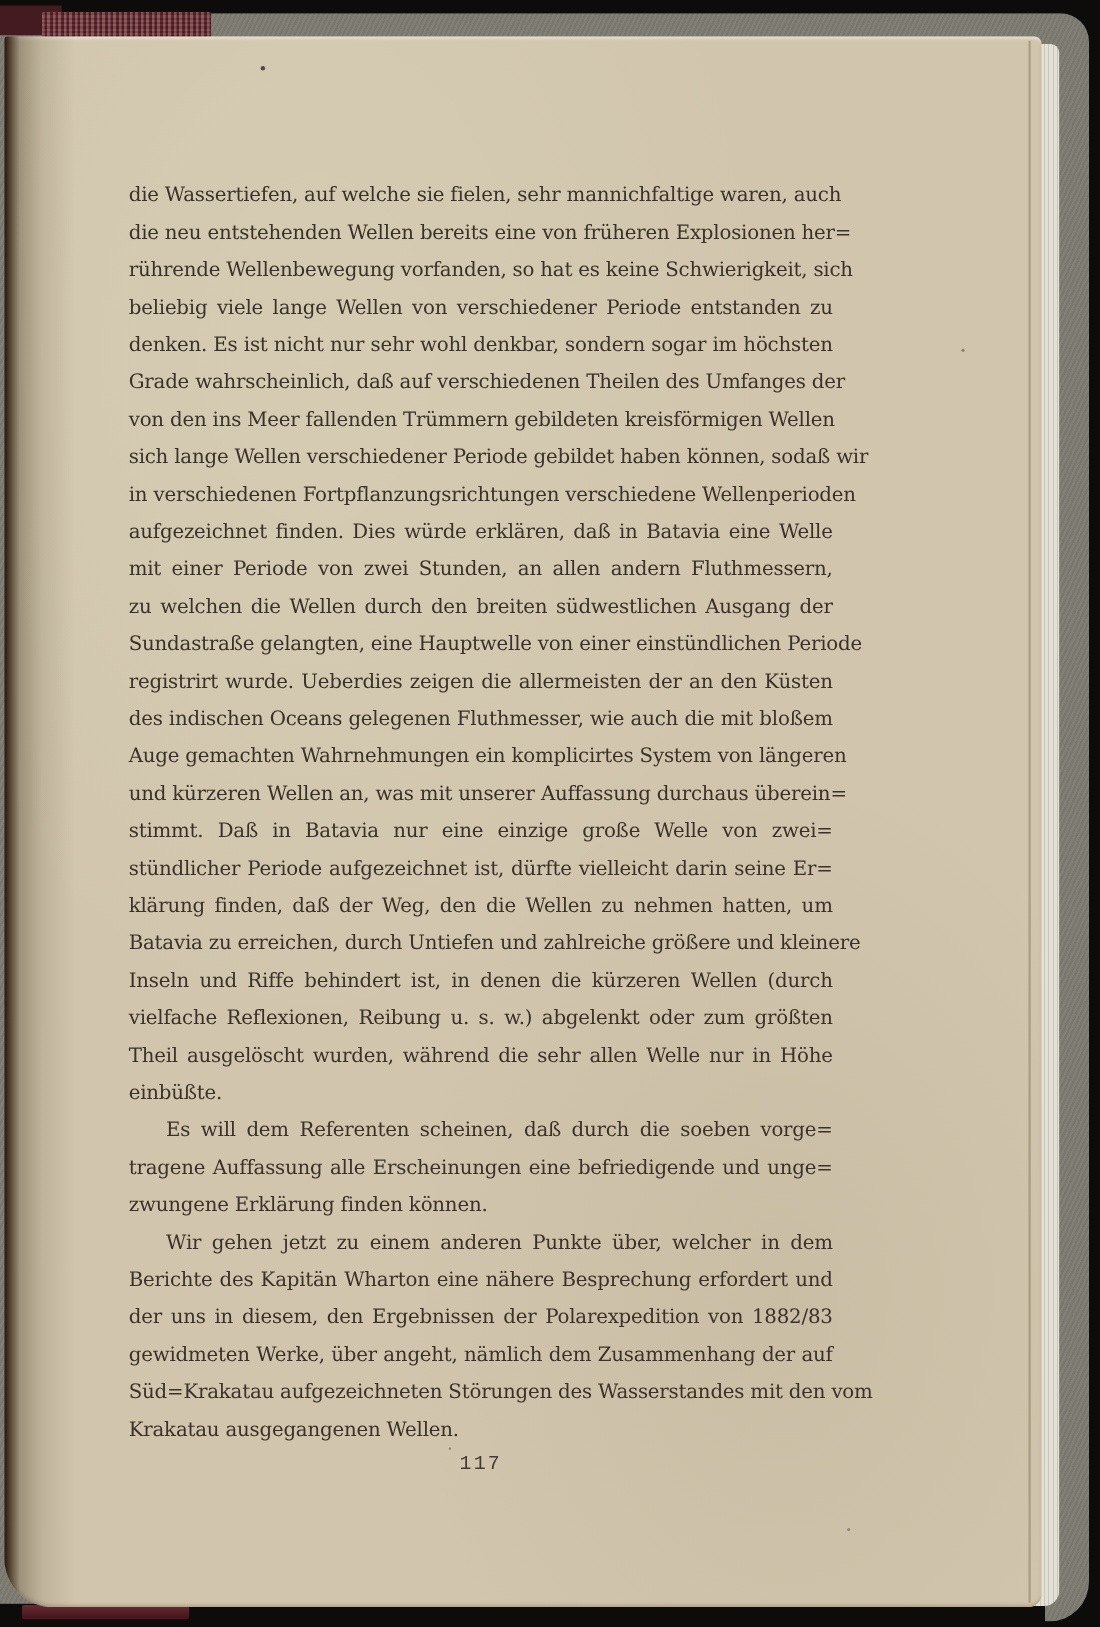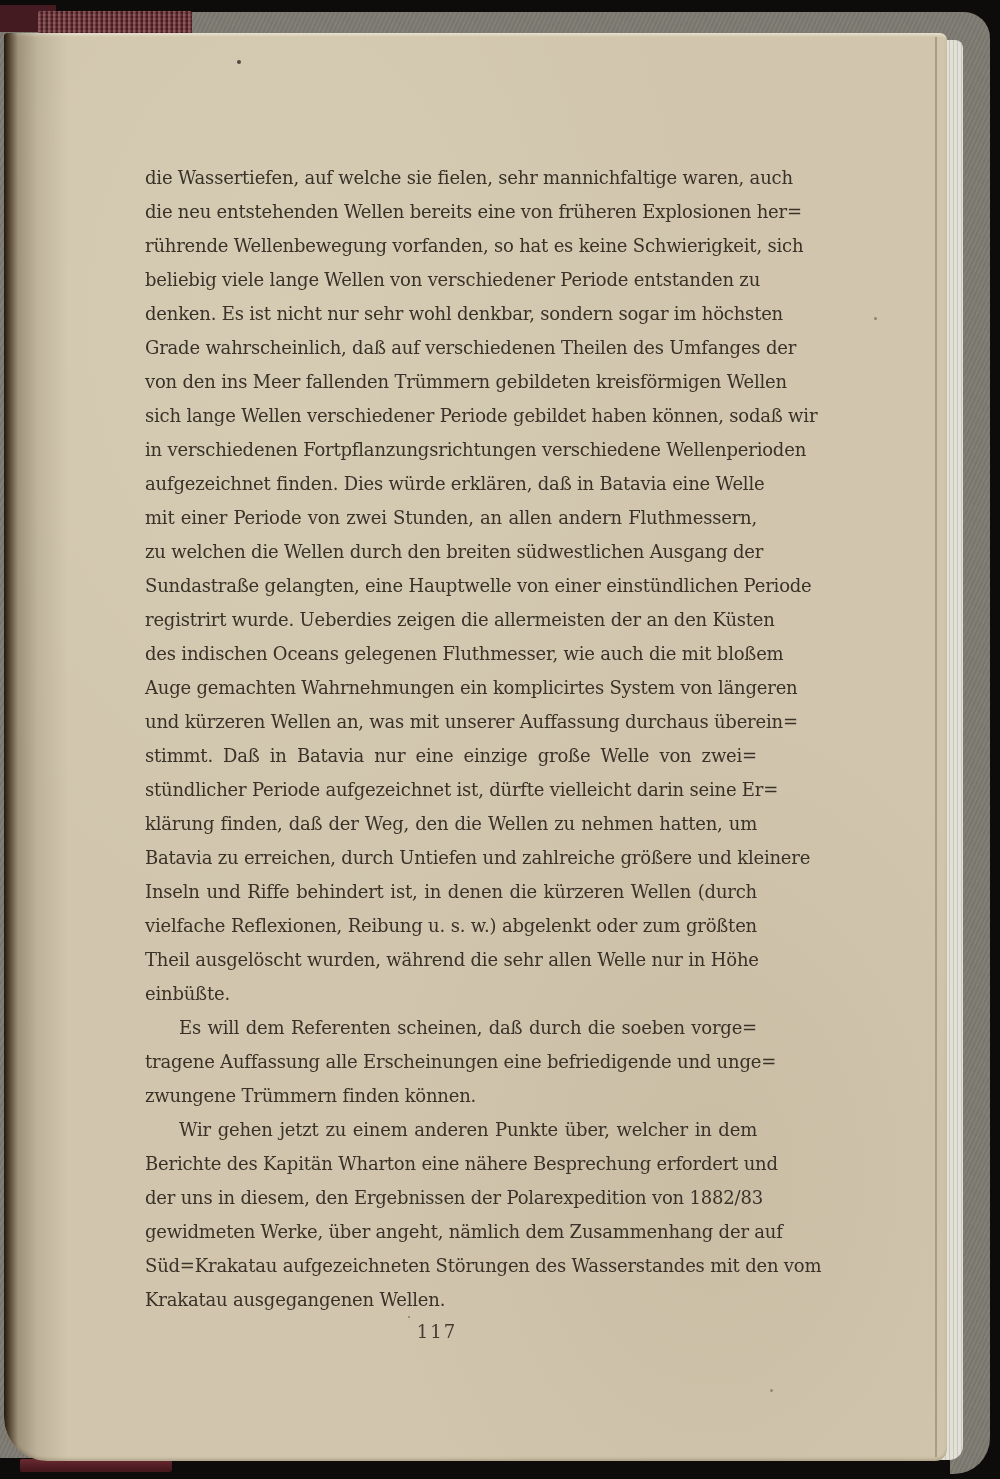--- a/index.html
+++ b/index.html
@@ -100,32 +100,32 @@
     color: #3a3128;
     font-size: 18px;
     letter-spacing: -0.2px;
   }
   .line {
     height: 34px;
     line-height: 34px;
     white-space: nowrap;
     text-align: justify;
     text-align-last: justify;
-    margin-left: 28px;
   }
   .line.last { text-align: center; text-align-last: left; }
   .line.indent { padding-left: 34px; }
   .pagenum {
     position: absolute;
     left: 113px; top: 1288px;
     width: 640px;
     text-align: center;
     color: #453c31;
     font-size: 18px;
     letter-spacing: 2px;
+    font-family: Liberation Mono, monospace;
   }
   .speck {
     position: absolute;
     background: #3b332b;
     border-radius: 50%;
     pointer-events: none;
   }
 </style>
 </head>
 <body>
@@ -166,21 +166,21 @@
           <div class="line">klärung finden, daß der Weg, den die Wellen zu nehmen hatten, um</div>
           <div class="line">Batavia zu erreichen, durch Untiefen und zahlreiche größere und kleinere</div>
           <div class="line">Inseln und Riffe behindert ist, in denen die kürzeren Wellen (durch</div>
           <div class="line">vielfache Reflexionen, Reibung u. s. w.) abgelenkt oder zum größten</div>
           <div class="line">Theil ausgelöscht wurden, während die sehr allen Welle nur in Höhe</div>
           <div class="line last">einbüßte.</div>
         </div>
         <div class="paragraph">
           <div class="line indent">Es will dem Referenten scheinen, daß durch die soeben vorge=</div>
           <div class="line">tragene Auffassung alle Erscheinungen eine befriedigende und unge=</div>
-          <div class="line last">zwungene Trümmern finden können.</div>
+          <div class="line last">zwungene Erklärung finden können.</div>
         </div>
         <div class="paragraph">
           <div class="line indent">Wir gehen jetzt zu einem anderen Punkte über, welcher in dem</div>
           <div class="line">Berichte des Kapitän Wharton eine nähere Besprechung erfordert und</div>
           <div class="line">der uns in diesem, den Ergebnissen der Polarexpedition von 1882/83</div>
           <div class="line">gewidmeten Werke, über angeht, nämlich dem Zusammenhang der auf</div>
           <div class="line">Süd=Krakatau aufgezeichneten Störungen des Wasserstandes mit den vom</div>
           <div class="line last">Krakatau ausgegangenen Wellen.</div>
         </div>
       </div>

